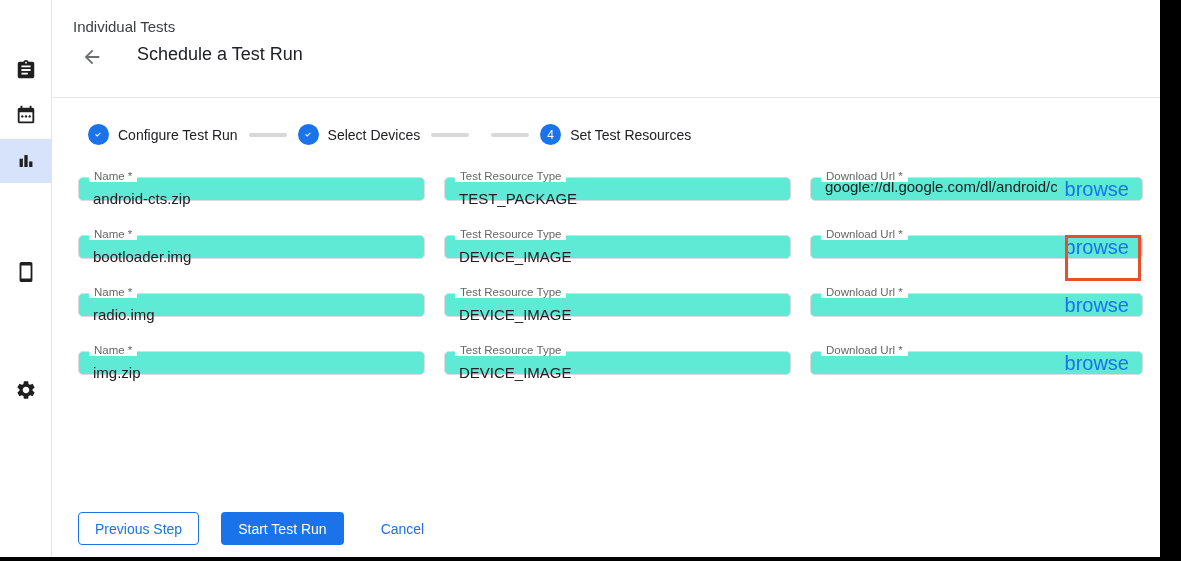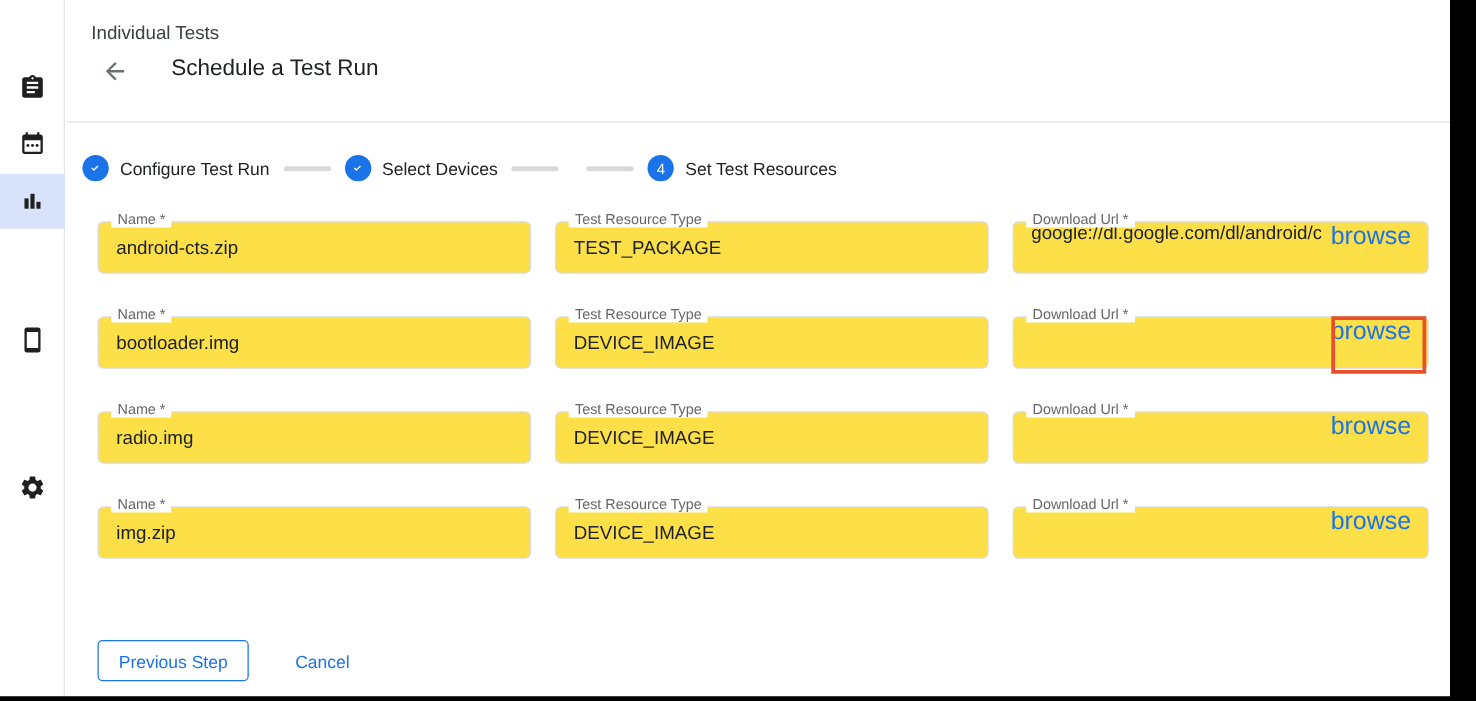--- a/index.html
+++ b/index.html
@@ -22,33 +22,33 @@
   .sidebar-item svg { width:22px; height:22px; fill:#1f1f1f; }
 
   
   .breadcrumb { position:absolute; left:73px; top:18px; font-size:15px; color:#3c4043; }
   .back-button { position:absolute; left:79px; top:44px; width:26px; height:26px; display:flex; align-items:center; justify-content:center; cursor:pointer; }
   .back-button svg { width:22px; height:22px; fill:#6b6f73; }
   .page-title { position:absolute; left:137px; top:44px; font-size:18px; color:#202124; }
   .header-divider { position:absolute; left:53px; top:97px; width:1107px; border-top:1px solid #e4e4e4; }
 
   
-  .stepper { position:absolute; left:66px; top:124px; display:flex; align-items:center; }
+  .stepper { position:absolute; left:88px; top:124px; display:flex; align-items:center; }
   .step { display:flex; align-items:center; cursor:pointer; }
   .step-circle { width:21px; height:21px; border-radius:50%; background:#1a73e8; color:#fff;
                  display:flex; align-items:center; justify-content:center; flex:0 0 auto; }
   .step-circle svg { width:13px; height:13px; fill:#fff; }
   .step-number { font-size:12px; color:#fff; }
   .step-label { margin-left:9px; font-size:14px; color:#202124; white-space:nowrap; }
   .step-connector { width:38px; height:4px; border-radius:2px; background:#d9d9d9; margin:0 11px; }
 
   
   .form-grid { position:absolute; left:78px; top:177px; display:grid;
                grid-template-columns:347px 347px 333px; column-gap:19px; row-gap:34px; }
-  .field { position:relative; height:42px; border:1px solid #dadce0; border-radius:5px; background:#fde047; }
+  .field { position:relative; height:24px; border:1px solid #dadce0; border-radius:5px; background:#5eead4; }
   .field-label { position:absolute; top:-8px; left:10px; background:#fff; padding:0 5px;
                  font-size:11.5px; color:#666; white-space:nowrap; }
   .field input { width:100%; height:40px; border:none; outline:none; background:transparent;
                  padding:0 14px; font-size:15px; color:#202124; font-family:inherit; border-radius:5px; }
   .url-field { display:flex; align-items:flex-start; }
   .url-value { flex:1 1 auto; min-width:0; padding-left:14px; font-size:15px; color:#202124;
                white-space:nowrap; overflow:hidden; }
   .browse-link { flex:0 0 auto; color:#1a73e8; font-size:20px; padding:0 13px 0 8px;
                  cursor:pointer; text-decoration:none; }
   .browse-highlight { position:absolute; top:-1px; right:1px; width:76px; height:46px;
@@ -190,17 +190,18 @@
   <div class="field url-field">
     <span class="field-label">Download Url *</span>
     <span class="url-value"></span>
     <a class="browse-link">browse</a>
   </div>
 
 </div>
 
 <div class="footer">
   <button class="btn btn-outlined">Previous Step</button>
+  <button class="btn btn-filled">Start Test Run</button>
   <button class="btn btn-text">Cancel</button>
 </div>
 
 <div class="right-edge"></div>
 <div class="bottom-edge"></div>
 
 </body></html>

